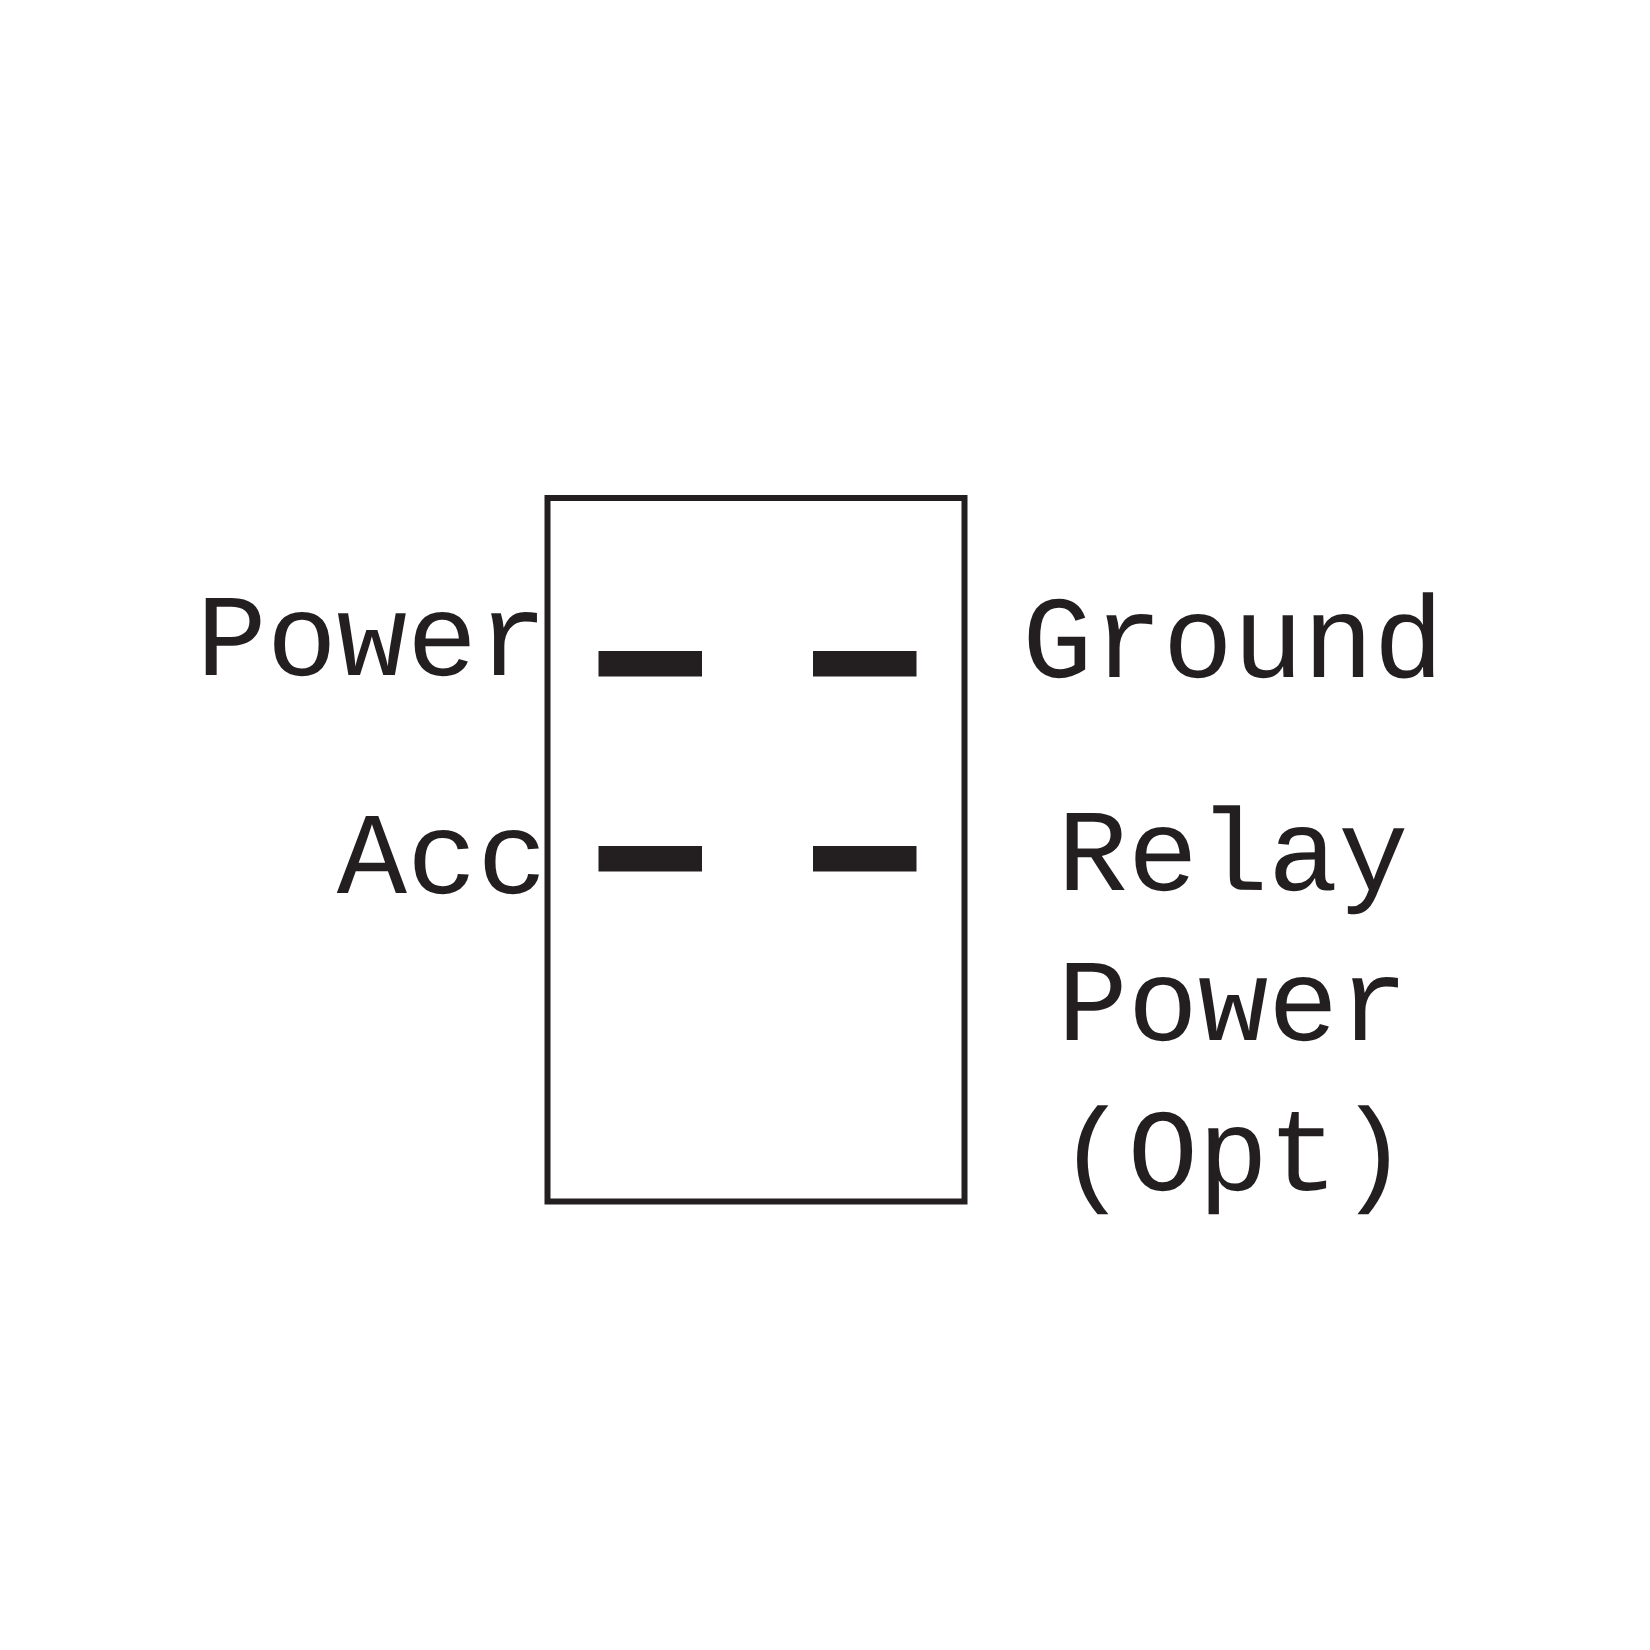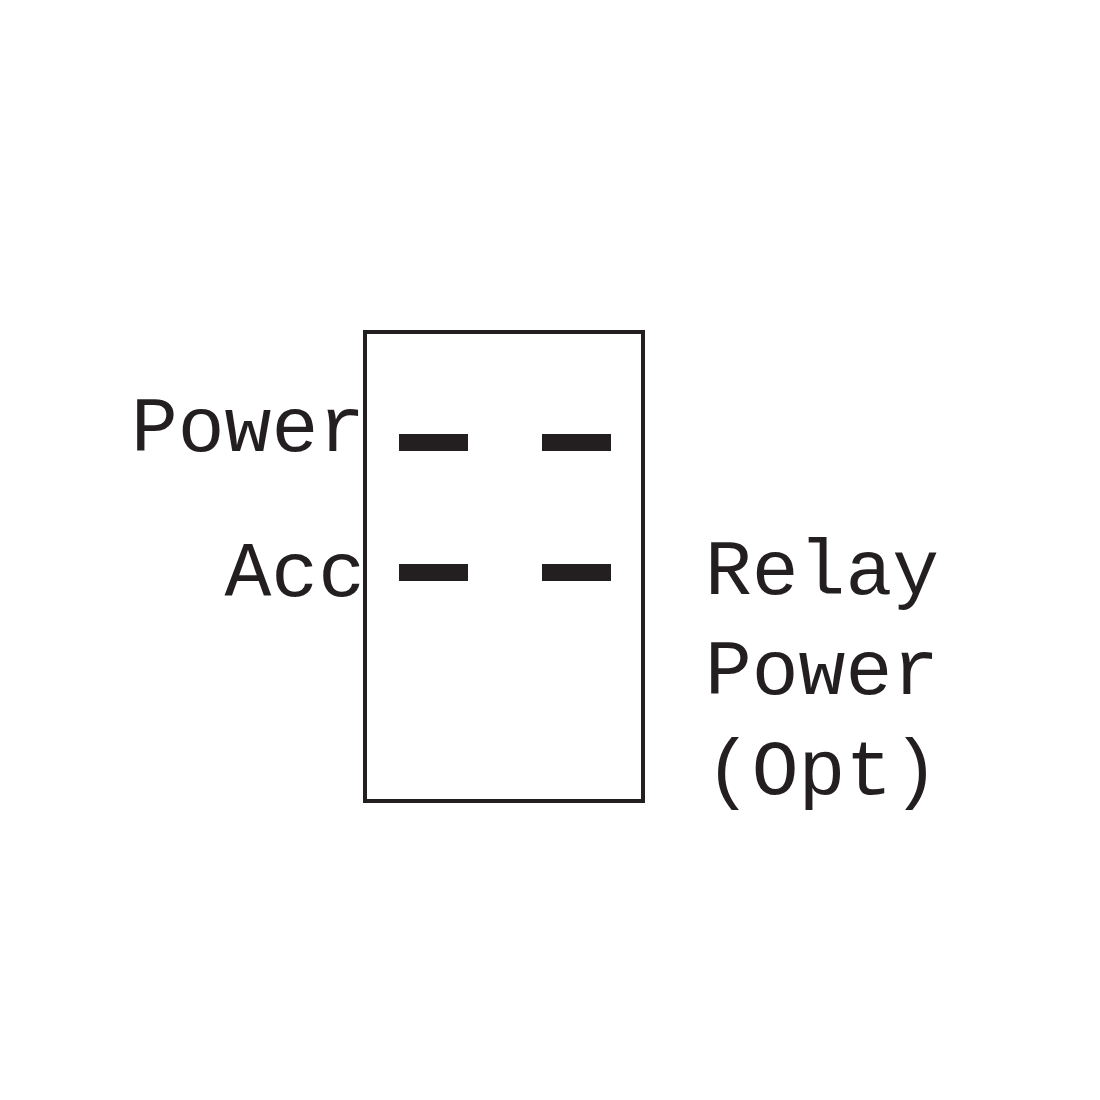--- a/index.html
+++ b/index.html
@@ -76,18 +76,19 @@
 
   <div class="label label-acc">Acc</div>
 
   <div class="switch-body">
     <div class="blade row-top col-left"></div>
     <div class="blade row-top col-right"></div>
     <div class="blade row-bottom col-left"></div>
     <div class="blade row-bottom col-right"></div>
   </div>
 
+  <div class="label label-ground">Ground</div>
 
   <div class="label label-relay">Relay
 Power
 (Opt)</div>
 
 </div>
 
 </body></html>

